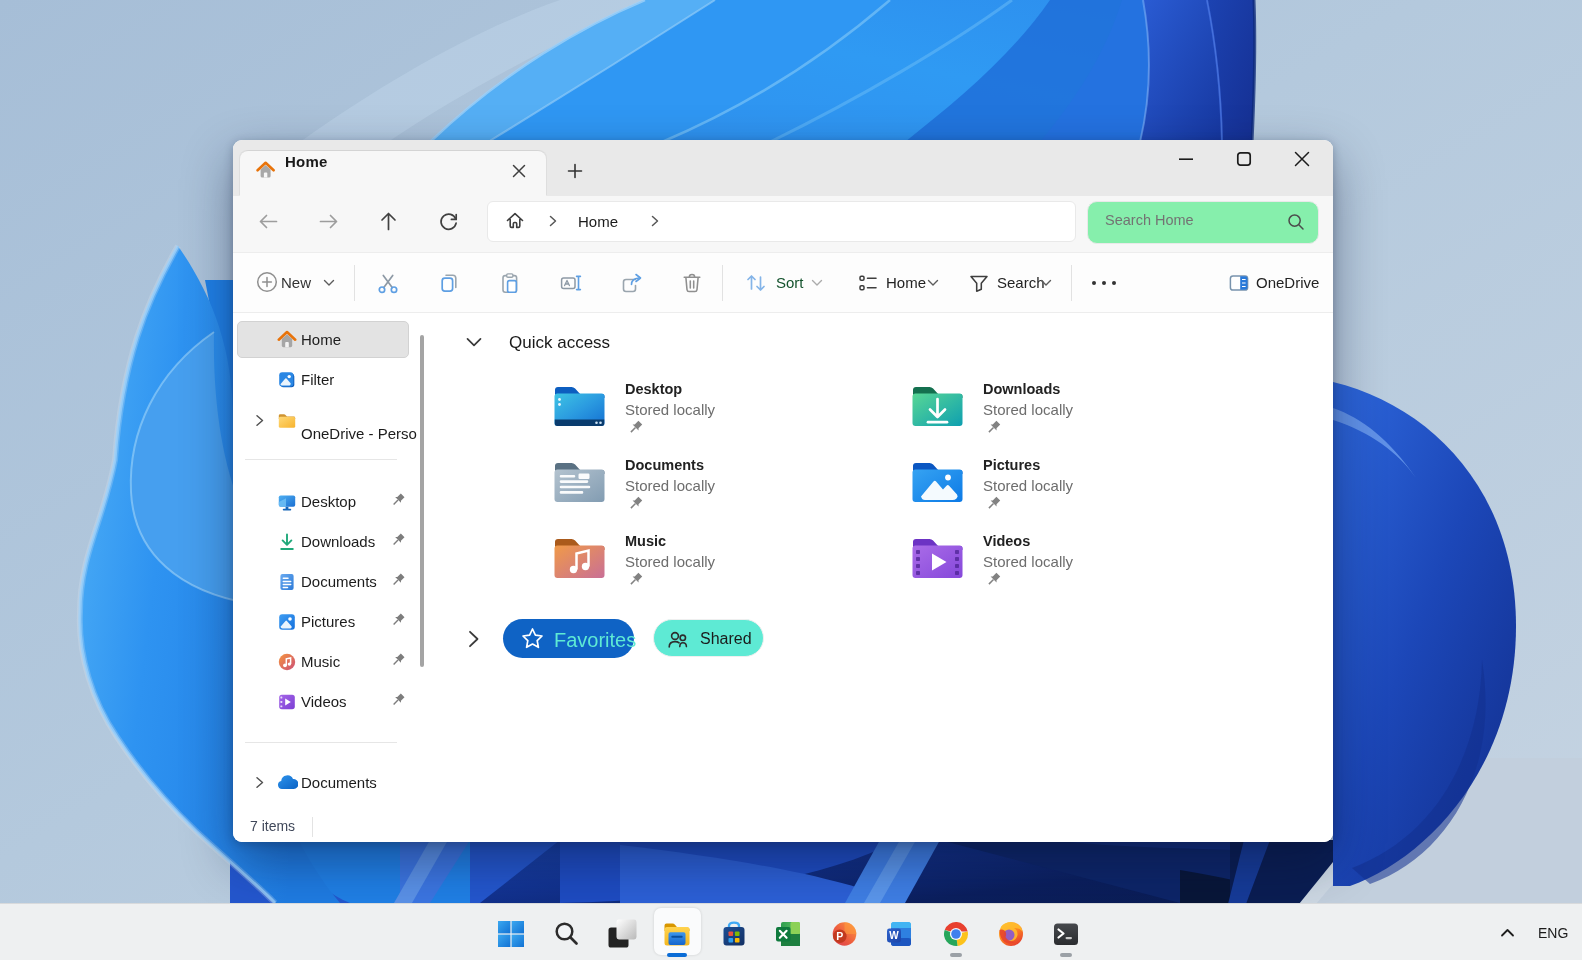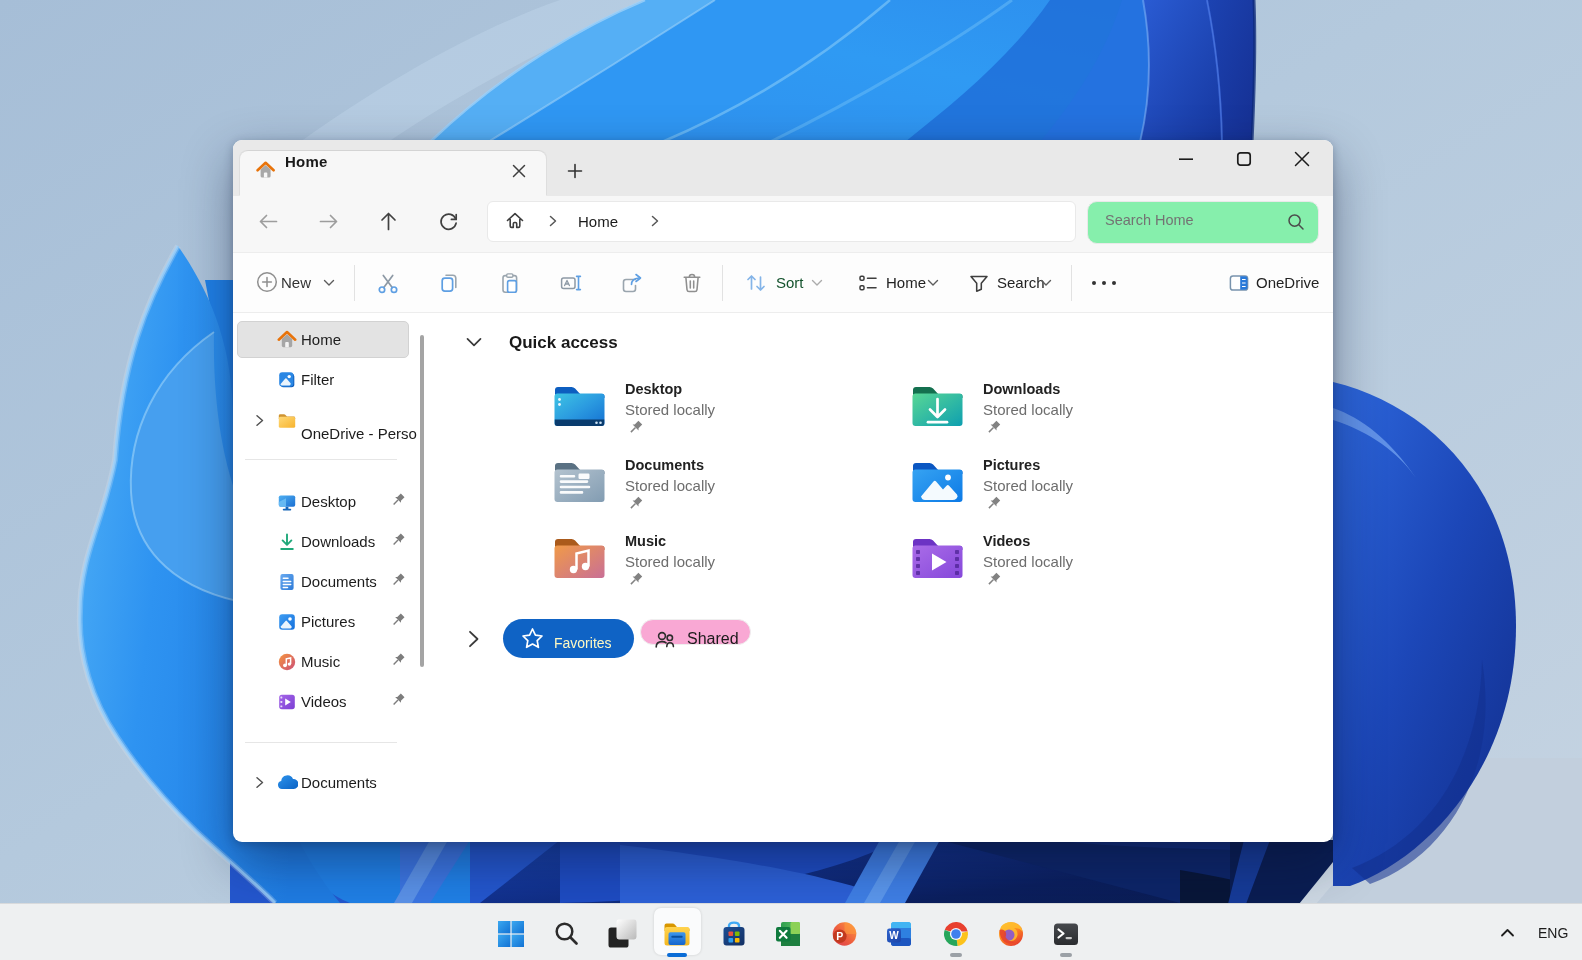--- a/index.html
+++ b/index.html
@@ -15,26 +15,26 @@
 .searchtxt{position:absolute;left:17px;top:10px;font-size:14.5px;color:#737373}
 .crumbtxt{position:absolute;left:345px;top:73px;font-size:15px;color:#1b1b1b}
 .cmdbar{position:absolute;left:0;top:112px;width:1100px;height:61px;background:#fdfdfd;border-top:1px solid #ededed;border-bottom:1px solid #ededed}
 .vdiv{position:absolute;width:1px;background:#e2e2e2}
 .cmdtxt{position:absolute;font-size:15px;color:#333}
 .status{position:absolute;left:0;top:672px;width:1100px;height:30px;background:#fff;border-radius:0 0 9px 9px}
 .statustxt{position:absolute;left:17px;top:6px;font-size:14px;color:#40485a}
 .sel{position:absolute;left:4px;top:181px;width:172px;height:37px;background:#e3e3e3;border:1px solid #d2d2d2;border-radius:5px}
 .sbtxt{position:absolute;font-size:15px;color:#1c1c1c;white-space:nowrap}
 .hsep{position:absolute;left:12px;width:152px;height:1px;background:#e6e6e6}
-.qa{position:absolute;left:276px;top:193px;font-size:17px;font-weight:700;color:#191919}
+.qa{position:absolute;left:276px;top:193px;font-size:17px;font-weight:400;color:#191919}
 .item-t{position:absolute;font-size:14.5px;font-weight:700;color:#222}
 .item-s{position:absolute;font-size:15px;color:#6d6d6d}
 .favbtn{position:absolute;left:270px;top:479px;width:131px;height:39px;background:#0f63c5;border-radius:20px}
-.favtxt{position:absolute;left:51px;top:16px;color:#fef9c3;font-size:14px}
-.shbtn{position:absolute;left:407px;top:479px;width:111px;height:26px;background:#f9a8d4;border:1px solid #efefef;border-radius:20px}
+.favtxt{position:absolute;left:51px;top:10px;color:#5eead4;font-size:20px}
+.shbtn{position:absolute;left:420px;top:479px;width:111px;height:38px;background:#5eead4;border:1px solid #efefef;border-radius:20px}
 .shtxt{position:absolute;left:46px;top:10px;color:#1b1b1b;font-size:16px}
 .sbar{position:absolute;left:187px;top:195px;width:4px;height:332px;background:#a4a4a4;border-radius:2px}
 .taskbar{position:absolute;left:0;top:903px;width:1582px;height:57px;background:#eef0f1;border-top:1px solid #d8dadc}
 .tb-active{position:absolute;left:654px;top:908px;width:47px;height:47px;background:#fafbfc;border-radius:7px;box-shadow:0 0 3px rgba(0,0,0,.14)}
 .pill{position:absolute;border-radius:3px}
 .eng{position:absolute;left:1538px;top:925px;font-size:14px;font-weight:400;color:#1b1b1b}
 </style></head>
 <body>
 <svg id="wall" width="1582" height="960" viewBox="0 0 1582 960">
 <defs>
@@ -460,20 +460,24 @@
         <path d="M0,0 V6.2" stroke="#7d7d7d" stroke-width="1.4"></path>
       </g>
     </svg>
 <svg class="abs" style="left:157px;top:553px" width="16" height="16" viewBox="0 0 16 16">
       <g transform="translate(8,7) rotate(45)">
         <path d="M-2.6,-6.6 h5.2 v5 l1.5,1.5 h-8.2 l1.5,-1.5 z" fill="#7d7d7d"></path>
         <path d="M0,0 V6.2" stroke="#7d7d7d" stroke-width="1.4"></path>
       </g>
     </svg>
 <div class="sbar"></div>
+<div class="status">
+      <div class="statustxt">7 items</div>
+      <div style="position:absolute;left:79px;top:5px;width:1px;height:20px;background:#e3e3e3"></div>
+    </div>
 <svg class="abs" style="left:233px;top:197px" width="16" height="11" viewBox="0 0 16 11">
       <path d="M1.5,1.8 L8,8.3 L14.5,1.8" fill="none" stroke="#3a3a3a" stroke-width="1.7" stroke-linecap="round" stroke-linejoin="round"></path>
     </svg>
 <div class="qa">Quick access</div>
 <svg class="abs" style="left:319px;top:244px" width="55" height="44" viewBox="0 0 55 44">
  <path d="M3,13 V6 Q3,3 6,3 H19.5 Q21.7,3 23.1,4.6 L28.1,10 H50.5 Q52.5,10 52.5,12 V14 H3 Z" fill="#0d5ec0"></path>
  <clipPath id="fc1">
         <rect x="2.5" y="9.5" width="50" height="32.5" rx="3"></rect>
       </clipPath>
  <rect x="2.5" y="9.5" width="50" height="32.5" rx="3" fill="url(#fdesk)"></rect>

